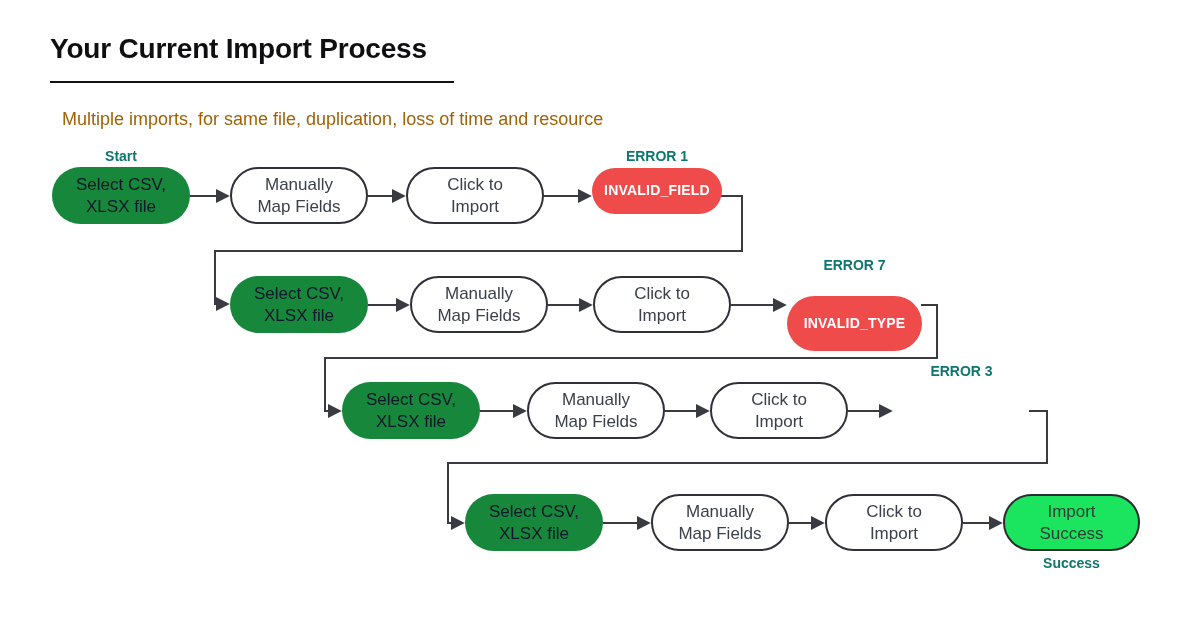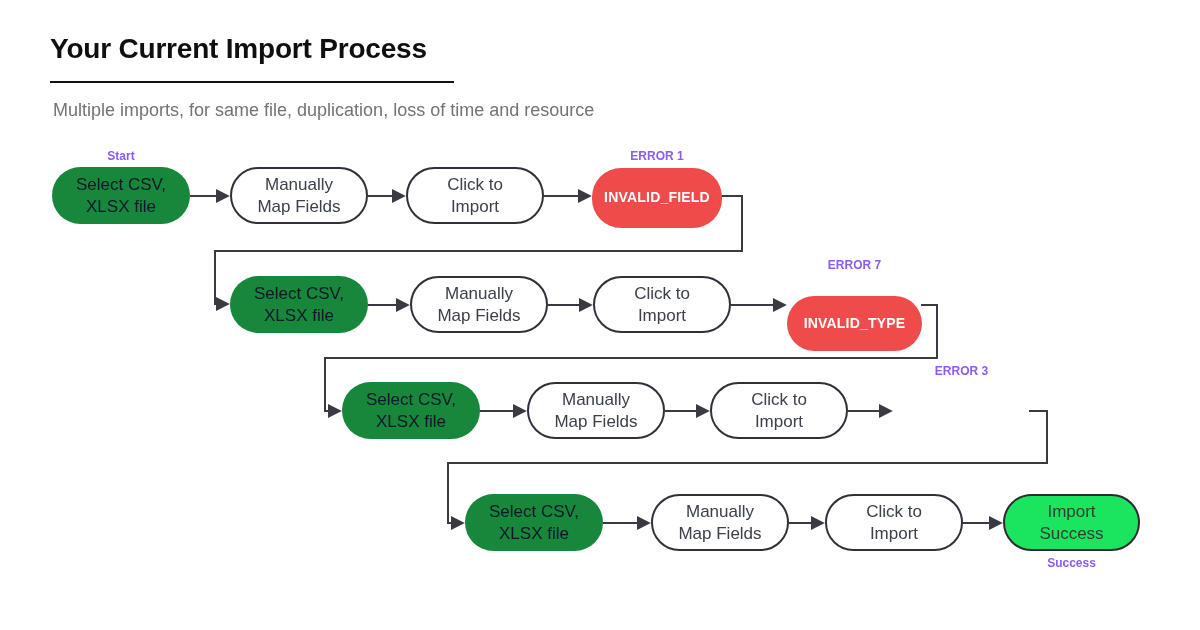--- a/index.html
+++ b/index.html
@@ -27,24 +27,24 @@
     left: 50px;
     top: 81px;
     width: 404px;
     height: 2px;
     background: #121215;
   }
   .subtitle {
     position: absolute;
     left: 50px;
     top: 97px;
-    margin: 3px;
+    margin: 12px;
     font-size: 18px;
     font-weight: 400;
-    color: #737373;
+    color: #a16207;
   }
   .connectors {
     position: absolute;
     left: 0; top: 0;
     width: 1200px; height: 630px;
     pointer-events: none;
   }
   .pill {
     position: absolute;
     height: 57px;
@@ -75,23 +75,23 @@
     font-weight: 700;
     letter-spacing: 0.2px;
   }
   .pill.success {
     background: var(--success, #1BE45F);
     border: 2px solid #2b2b33;
     color: #2f3e35;
   }
   .flow-label {
     position: absolute;
-    font-size: 12px;
+    font-size: 14px;
     font-weight: 700;
-    color: #8b5cf6;
+    color: #0f766e;
     text-align: center;
     line-height: 16px;
   }
 </style>
 </head>
 <body>
 
 <div class="canvas">
 
   <h1 class="title">Your Current Import Process</h1>
@@ -133,21 +133,21 @@
   <div class="flow-label" style="left:787px; top:257px; width:135px;">ERROR 7</div>
   <div class="flow-label" style="left:893px; top:363px; width:137px;">ERROR 3</div>
   <div class="flow-label" style="left:1003px; top:555px; width:137px;">Success</div>
 
   <div class="pill green" style="left:52px; top:167px;">Select CSV,
 XLSX file</div>
   <div class="pill outline" style="left:230px; top:167px;">Manually
 Map Fields</div>
   <div class="pill outline" style="left:406px; top:167px;">Click to
 Import</div>
-  <div class="pill red" style="left:592px; top:168px; width:130px; height:60px;">INVALID_FIELD</div>
+  <div class="pill red" style="left:592px; top:168px; width:130px; height:46px;">INVALID_FIELD</div>
 
   <div class="pill green" style="left:230px; top:276px;">Select CSV,
 XLSX file</div>
   <div class="pill outline" style="left:410px; top:276px;">Manually
 Map Fields</div>
   <div class="pill outline" style="left:593px; top:276px;">Click to
 Import</div>
   <div class="pill red" style="left:787px; top:277px; width:135px; height:55px;margin-top:19px;">INVALID_TYPE</div>
 
   <div class="pill green" style="left:342px; top:382px;">Select CSV,

